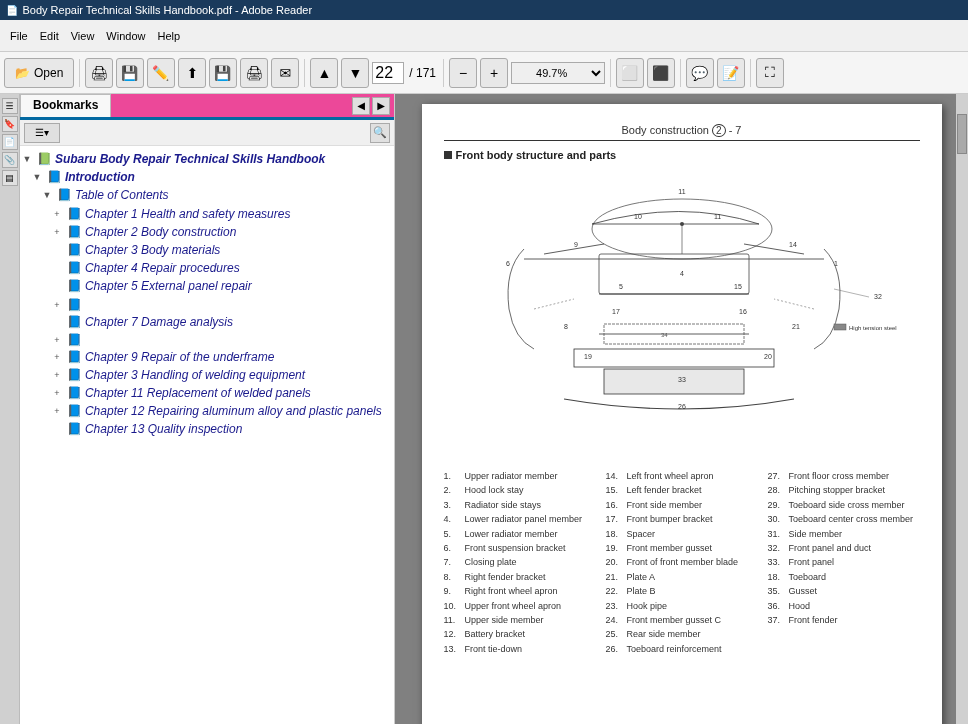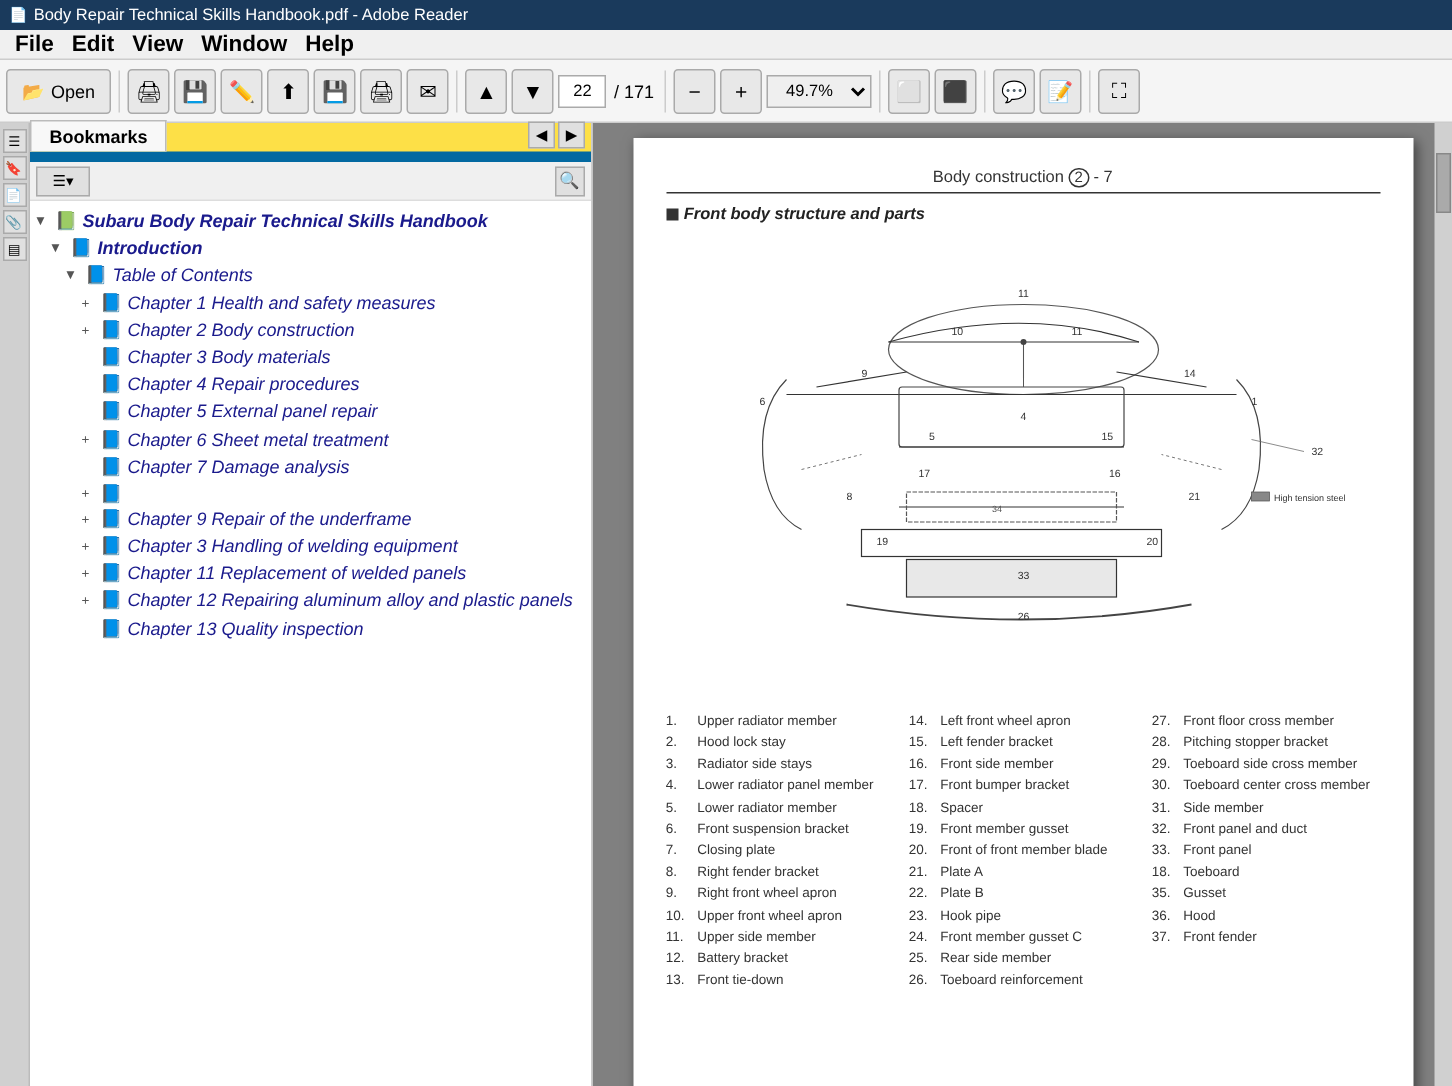--- a/index.html
+++ b/index.html
@@ -13,27 +13,26 @@
       display: flex;
       align-items: center;
       padding: 0 6px;
       font-size: 11px;
     }
     .title-bar .icon { margin-right: 4px; font-size: 10px; }
 
     
     .menu-bar {
       background: #f0f0f0;
-      height: 20px;
+      height: 32px;
       display: flex;
       align-items: center;
       padding: 0 4px;
       border-bottom: 1px solid #ccc;
-      font-size: 15px;
-      font-weight: bold;
+      font-size: 11px;
     }
     .menu-bar span {
       padding: 1px 6px;
       cursor: pointer;
     }
 
     
     .toolbar {
       background: #f5f5f5;
       height: 42px;
@@ -65,33 +64,32 @@
     .toolbar-sep {
       width: 1px;
       height: 28px;
       background: #ccc;
       margin: 0 2px;
     }
     .page-input {
       width: 32px;
       height: 22px;
       border: 1px solid #aaa;
-      text-align: center;
-      font-size: 11px;
+      font-size: 16px;
       padding: 0 2px;
     }
     .page-total {
       font-size: 12px;
       margin: 0 2px;
     }
     .zoom-select {
       height: 22px;
       font-size: 11px;
       border: 1px solid #aaa;
-      padding: 0 8px;
+      padding: 0 20px;
     }
 
     
     .main-area {
       display: flex;
       height: calc(724px - 82px);
     }
 
     
     .left-panel {
@@ -99,24 +97,23 @@
       background: #f8f8f8;
       display: flex;
       flex-direction: column;
       border-right: 1px solid #ccc;
       flex-shrink: 0;
     }
 
     
     .panel-tab-strip {
       display: flex;
-      background: #fde047;
-      border-bottom: 7px solid #0369a1;
+      background: #ec4899;
+      border-bottom: 3px solid #0369a1;
       height: 26px;
-      align-items: flex-end;
     }
     .panel-tab {
       padding: 3px 12px;
       background: #f8f8f8;
       border: 1px solid #bbb;
       border-bottom: none;
       font-size: 12px;
       font-weight: bold;
       margin-right: 2px;
       cursor: pointer;
@@ -272,25 +269,24 @@
     }
     .page-header-text {
       font-size: 11px;
       color: #333;
     }
 
     .section-title {
       font-size: 11px;
       font-weight: bold;
       color: #222;
-      margin-bottom: 24px;
+      margin-bottom: 8px;
       display: flex;
       align-items: center;
       gap: 4px;
-      font-style: italic;
     }
     .section-title .dot {
       width: 8px;
       height: 8px;
       background: #333;
       display: inline-block;
     }
 
     .diagram-area {
       width: 100%;
@@ -474,21 +470,20 @@
         <span class="tree-icon">📘</span>
         <span class="tree-label">Chapter 5  External panel repair</span>
       </div>
 
       <div class="tree-item">
         <div class="tree-indent"></div>
         <div class="tree-indent"></div>
         <div class="tree-indent"></div>
         <div class="tree-expand">+</div>
         <span class="tree-icon">📘</span>
-        <span class="tree-label">Chapter 6  Sheet metal treatment</span>
       </div>
 
       <div class="tree-item">
         <div class="tree-indent"></div>
         <div class="tree-indent"></div>
         <div class="tree-indent"></div>
         <div class="tree-expand" style="visibility:hidden">+</div>
         <span class="tree-icon">📘</span>
         <span class="tree-label">Chapter 7  Damage analysis</span>
       </div>

